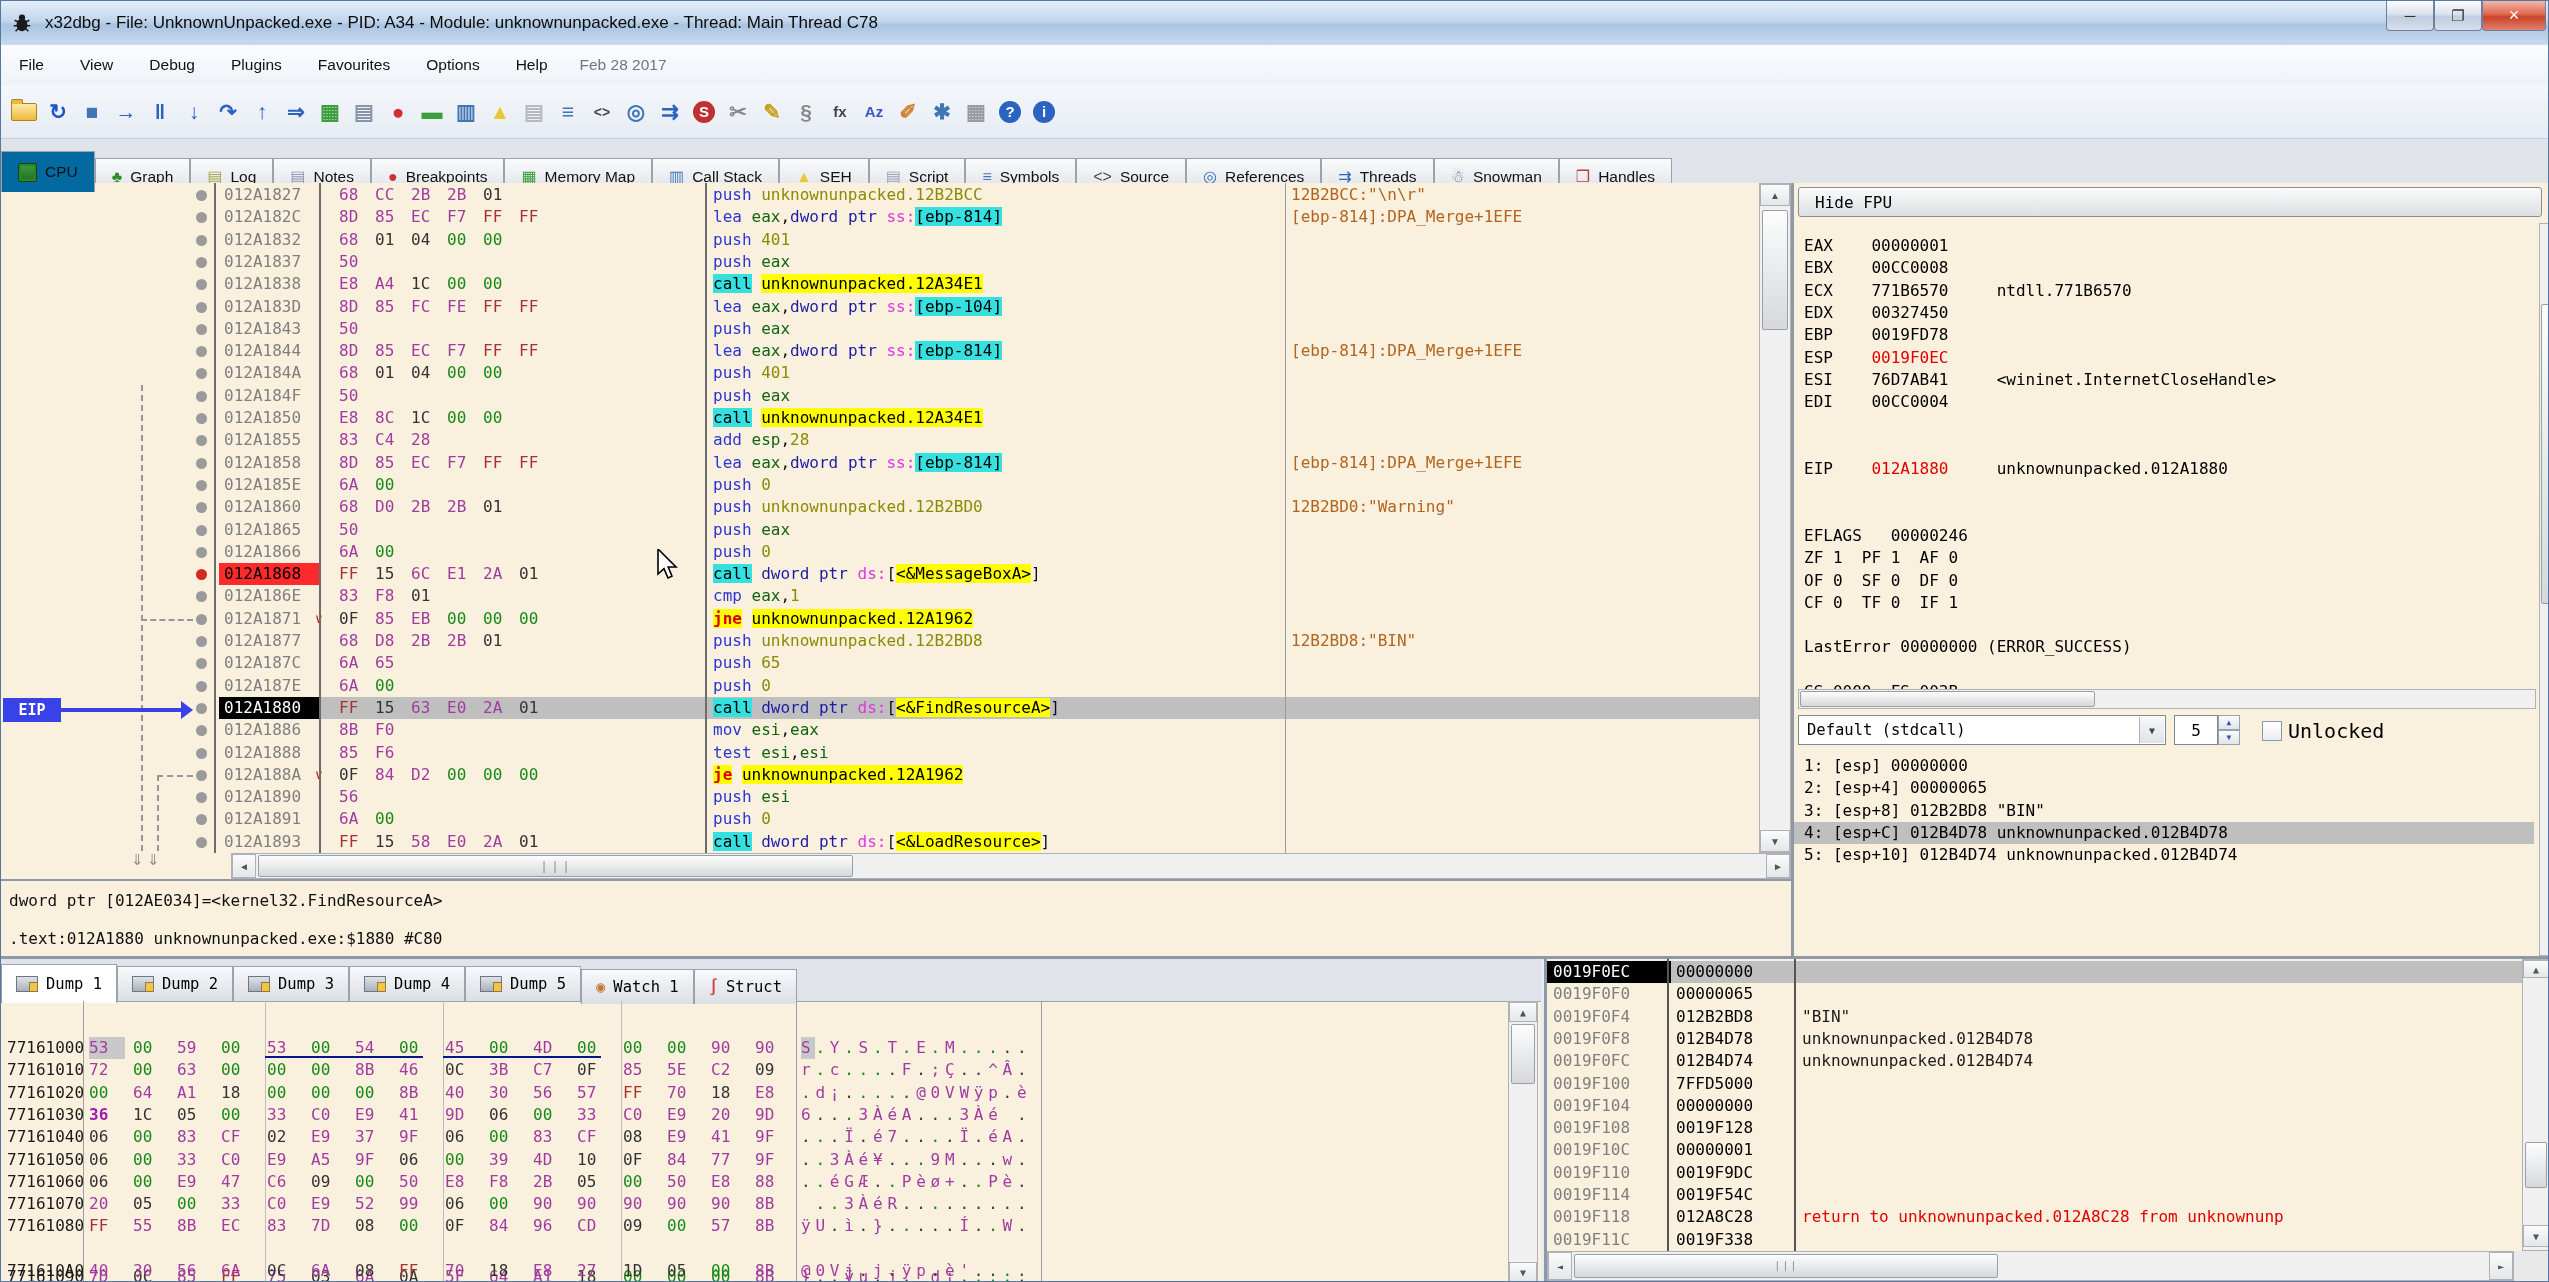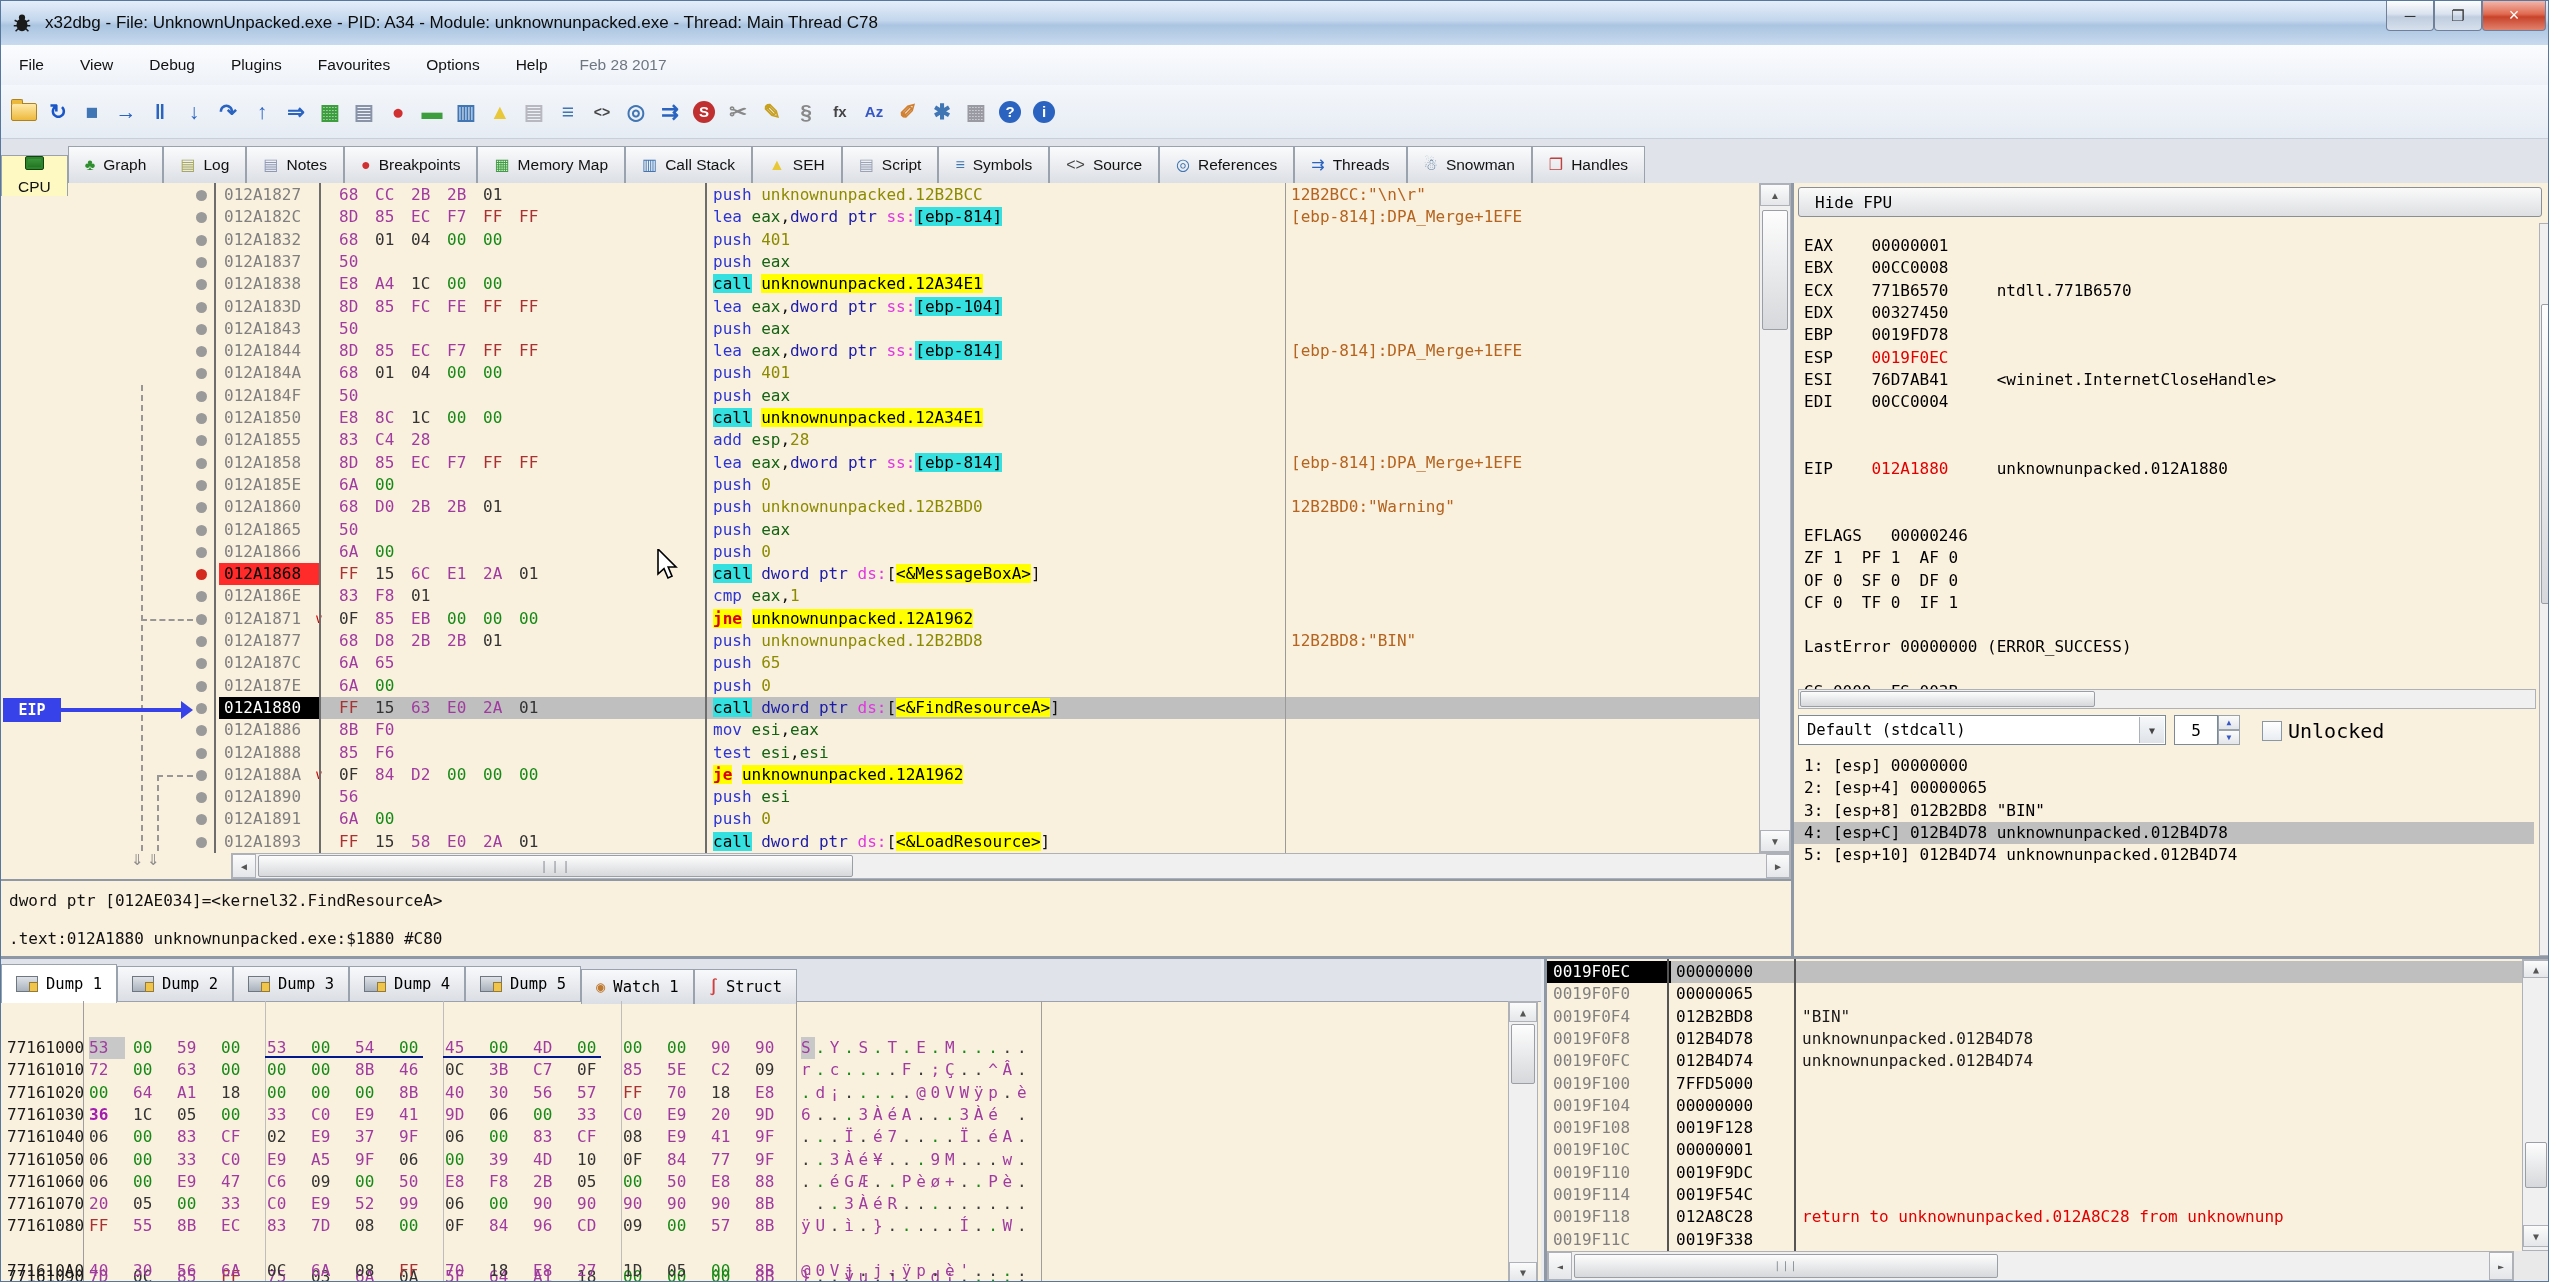--- a/index.html
+++ b/index.html
@@ -30,21 +30,21 @@
     font-size:21px;font-weight:bold;}
   .tbi .badge{width:22px;height:22px;border-radius:4px;display:flex;align-items:center;justify-content:center;
     color:#fff;font-size:15px;font-weight:bold;}
   .css-folder{width:24px;height:16px;position:relative;background:linear-gradient(#ffe9a8,#edb93c);border:1px solid #ad8320;border-radius:2px;}
   .css-folder:before{content:"";position:absolute;left:-1px;top:-5px;width:10px;height:4px;background:#edb93c;border:1px solid #ad8320;border-bottom:none;border-radius:2px 2px 0 0;}
   
   #tabstrip{position:absolute;left:0;top:138px;width:2549px;height:44px;background:#e0e4ea;border-bottom:1px solid #8f98a5;}
   .vtab{display:inline-flex;align-items:center;height:36px;margin-top:7px;padding:0 16px;
     border:1px solid #9aa2ad;border-bottom:none;background:linear-gradient(#fafbfc,#dcdfe5);
     font-size:15.5px;color:#111;gap:8px;}
-  .vtab.active{background:#fef9c3;height:40px;margin-top:12px;position:relative;z-index:2;flex-direction:column;}
+  .vtab.active{background:#0369a1;height:40px;margin-top:12px;position:relative;z-index:2;}
   .ticon{font-size:16px;line-height:16px;}
   .chip{width:17px;height:17px;background:linear-gradient(#3f9e3f,#1f6e1f);border:1px solid #114411;border-radius:2px;
     box-shadow:inset 0 0 0 2px #2c842c;display:inline-block;}
   
   #disasm{position:absolute;left:0;top:182px;width:1790px;height:696px;background:#FAF0DE;overflow:hidden;}
   .colsep{position:absolute;top:0;height:670px;width:2px;background:#6d6d6d;z-index:5;pointer-events:none;}
   .drow{position:absolute;left:192px;width:1566px;height:22.3px;font-size:16px;line-height:22.3px;}
   .drow .band{position:absolute;left:26px;right:0;top:0;bottom:0;background:#bfbfbf;}
   .addrcell{position:absolute;left:26px;top:0;width:100px;height:100%;}
   .dot{position:absolute;left:3px;top:6px;width:11px;height:11px;border-radius:50%;background:#9a9a9a;}

